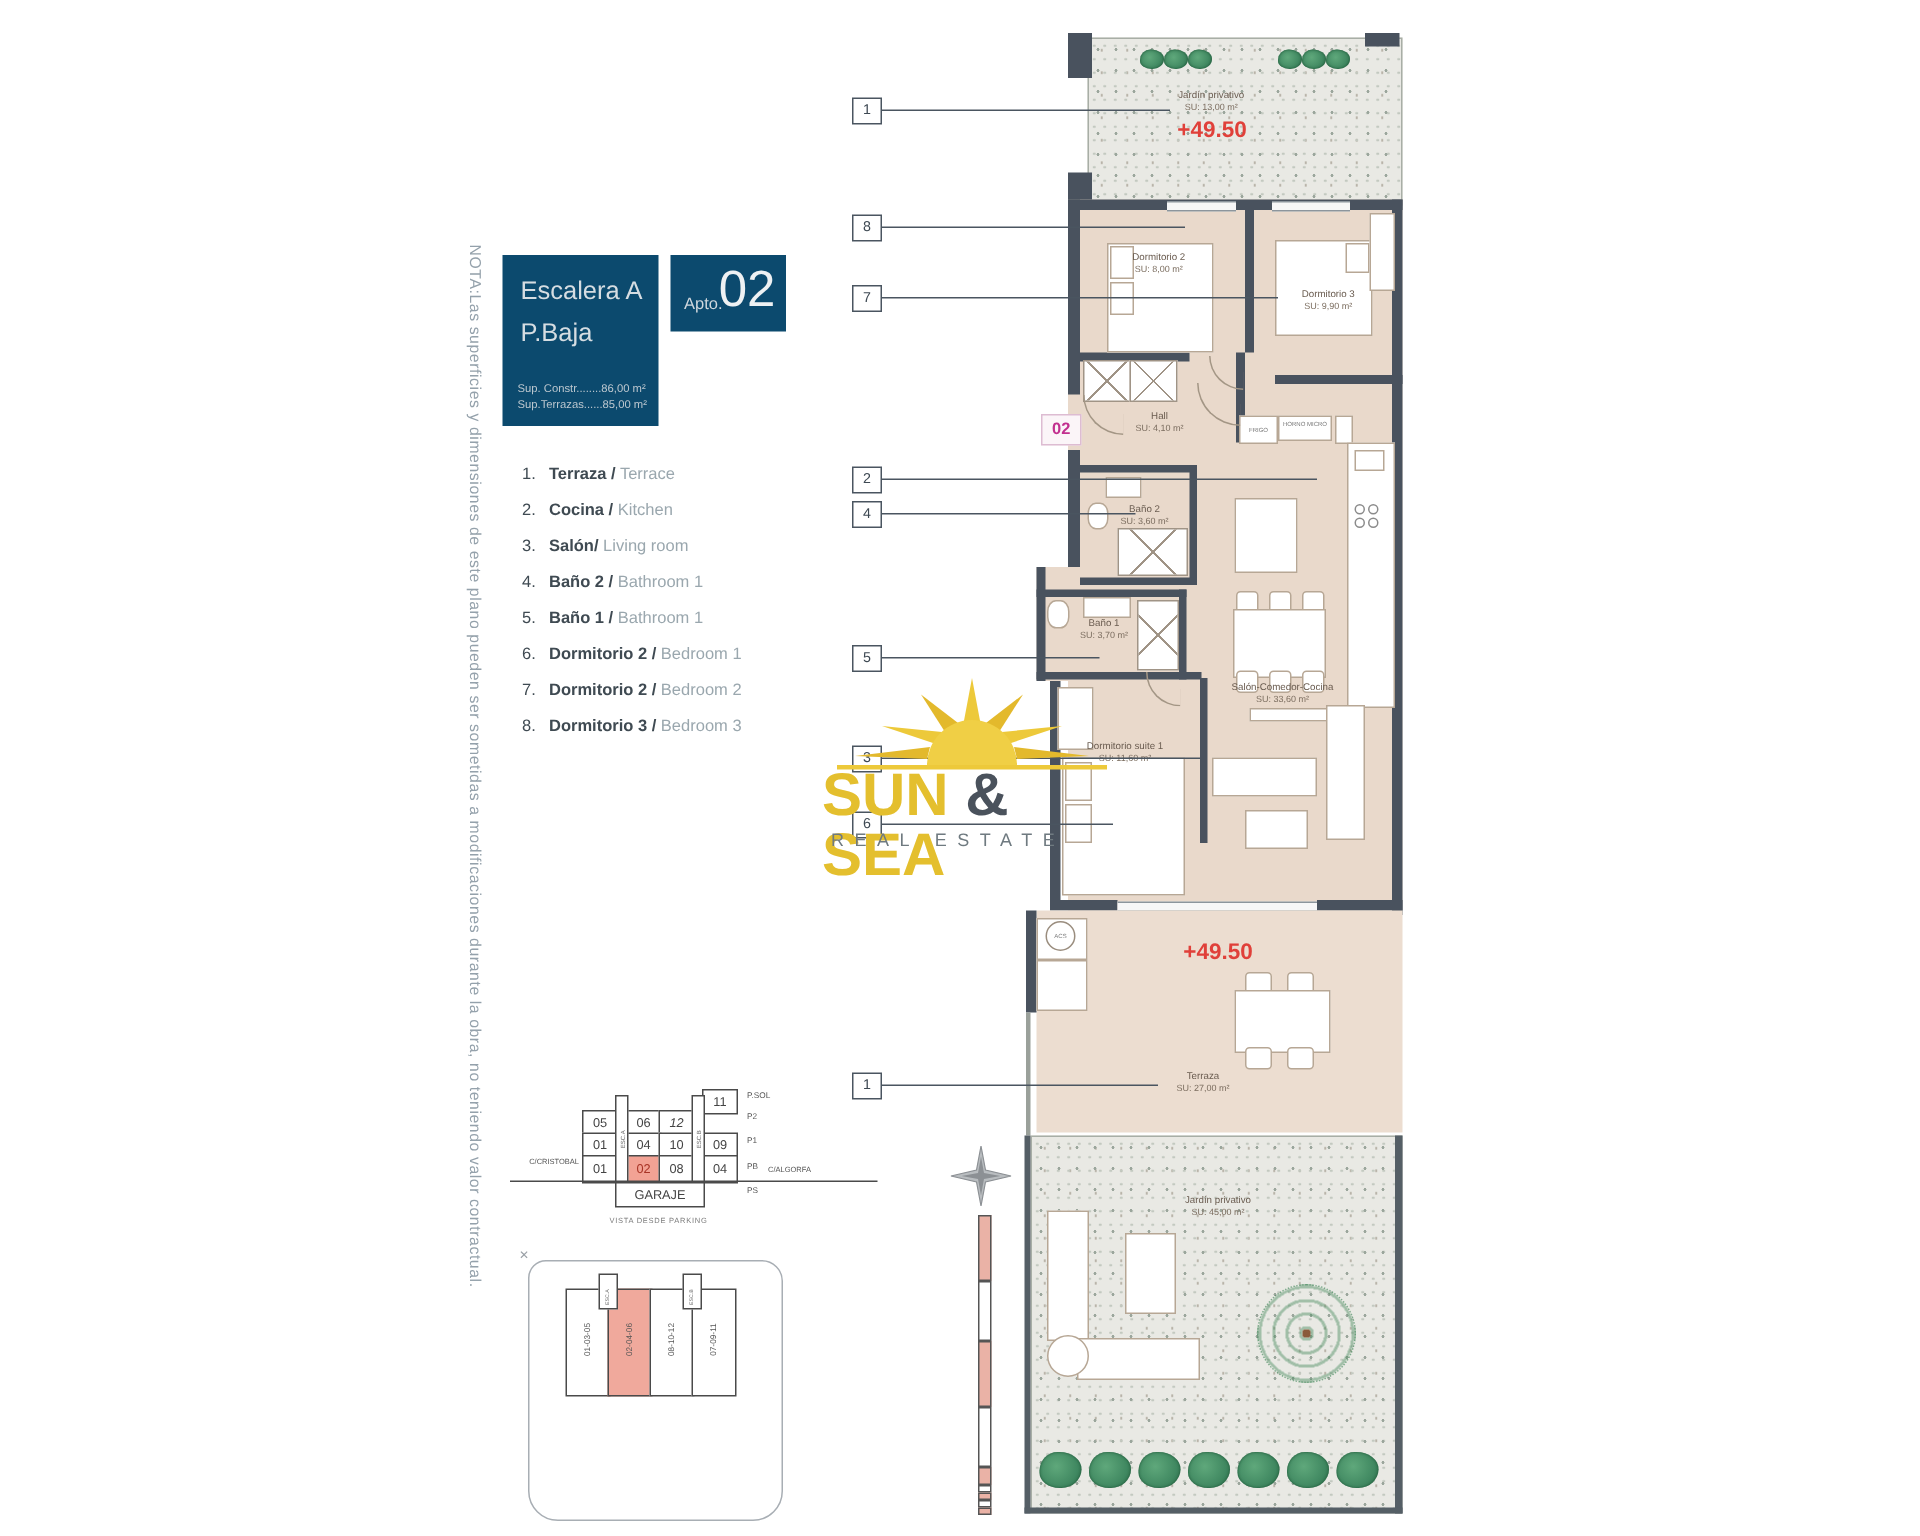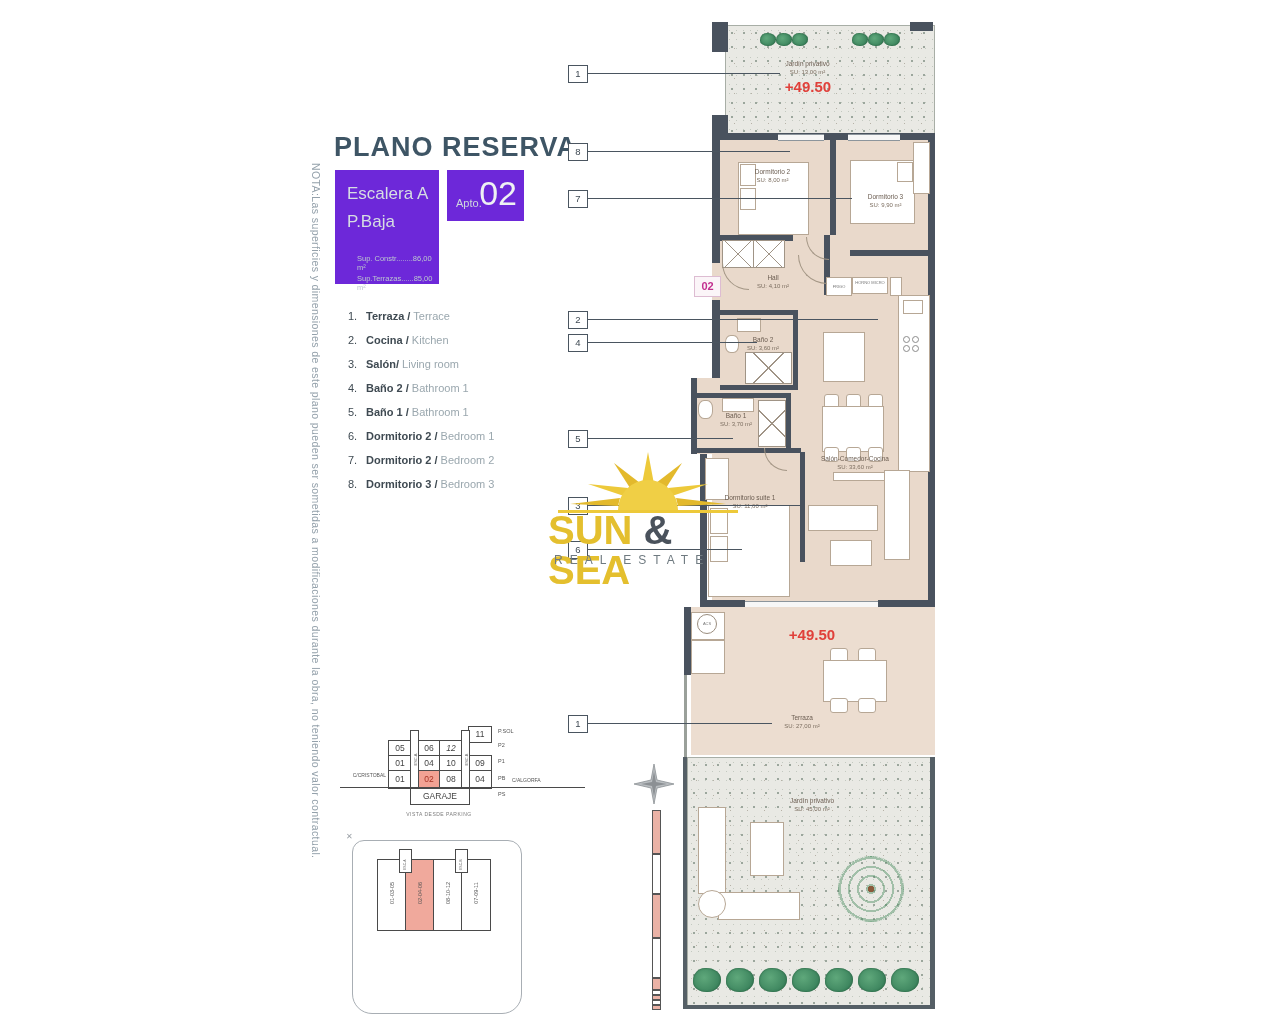--- a/index.html
+++ b/index.html
@@ -4,25 +4,25 @@
 <style>
   html,body{margin:0;padding:0;background:#fff;}
   .stage{position:relative;width:1280px;height:1024px;background:#fff;overflow:hidden;
          font-family:"Liberation Sans", sans-serif;}
   .abs{position:absolute;}
   
   .note-vertical{position:absolute;left:306px;top:163px;height:740px;width:16px;
     writing-mode:vertical-rl;font-size:10.5px;letter-spacing:.4px;color:#94a1ab;}
   .title{position:absolute;left:334px;top:132px;margin:0;font-size:27px;font-weight:bold;
     letter-spacing:1px;color:#3e5565;}
-  .hdr-box{position:absolute;background:#6d28d9;color:#dde3e7;}
+  .hdr-box{position:absolute;background:#0c4a6e;color:#dde3e7;}
   .hdr-main{left:335px;top:170px;width:104px;height:114px;padding:0;}
   .hdr-main .l1{font-size:17px;color:#d6dde2;margin:14px 0 0 12px;}
   .hdr-main .l2{font-size:17px;color:#d6dde2;margin:8px 0 0 12px;}
-  .hdr-sup{font-size:7.5px;color:#bcc7cf;margin:2px 0 0 22px;}
+  .hdr-sup{font-size:7.5px;color:#bcc7cf;margin:2px 0 0 10px;}
   .hdr-sup.first{margin-top:22px;}
   .hdr-apto{left:447px;top:170px;width:77px;height:51px;}
   .apto-label{font-size:11px;color:#cfd7dd;position:absolute;left:9px;bottom:12px;}
   .apto-num{font-size:34px;font-weight:300;color:#eef1f3;position:absolute;right:7px;top:4px;}
   #legend{position:absolute;left:348px;top:310px;margin:0;padding:0;list-style:none;}
   #legend li{height:24px;font-size:11px;color:#3f4a52;}
   #legend .lnum{display:inline-block;width:18px;}
   #legend .es{font-weight:bold;color:#3f4a52;}
   #legend .en{color:#9aa7ae;}
   
@@ -88,21 +88,20 @@
     transform:rotate(-90deg);white-space:nowrap;}
   
   .scaleseg{position:absolute;left:0;width:9px;border:1px solid #555;box-sizing:border-box;}
 </style>
 </head>
 <body>
 
 <div class="stage">
 
   <div class="note-vertical">NOTA:Las superficies y dimensiones de este plano pueden ser sometidas a modificaciones durante la obra, no teniendo valor contractual.</div>
-  <h1 class="title">PLANO RESERVA</h1>
 
   <div class="hdr-box hdr-main">
     <div class="l1">Escalera A</div>
     <div class="l2">P.Baja</div>
     <div class="hdr-sup first">Sup. Constr........86,00 m²</div>
     <div class="hdr-sup">Sup.Terrazas......85,00 m²</div>
   </div>
   <div class="hdr-box hdr-apto">
     <span class="apto-label">Apto.</span>
     <span class="apto-num">02</span>

